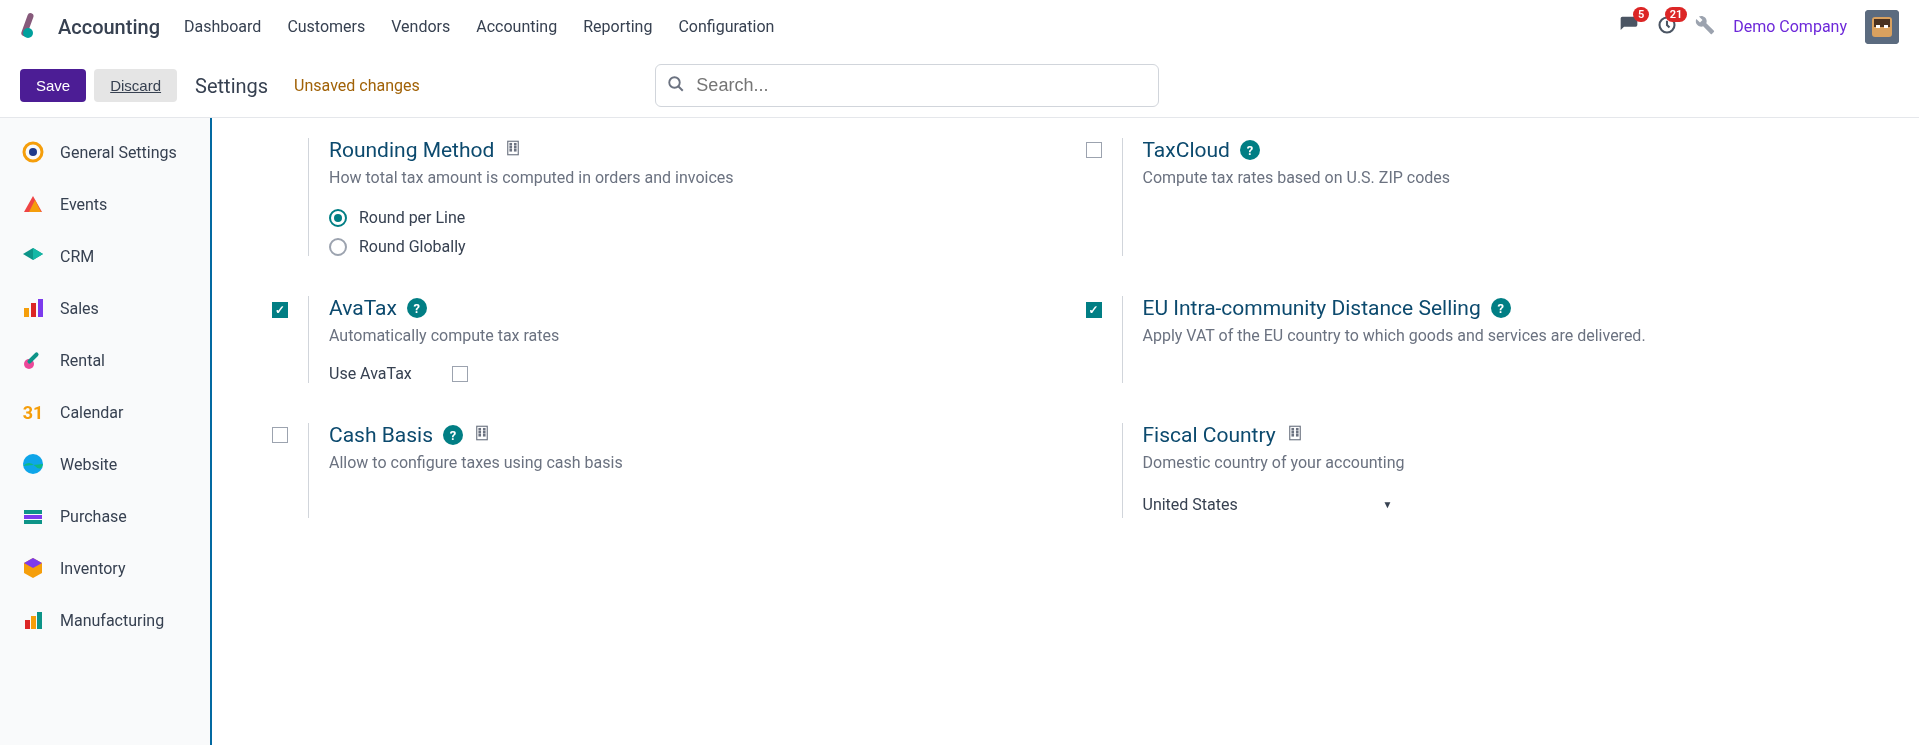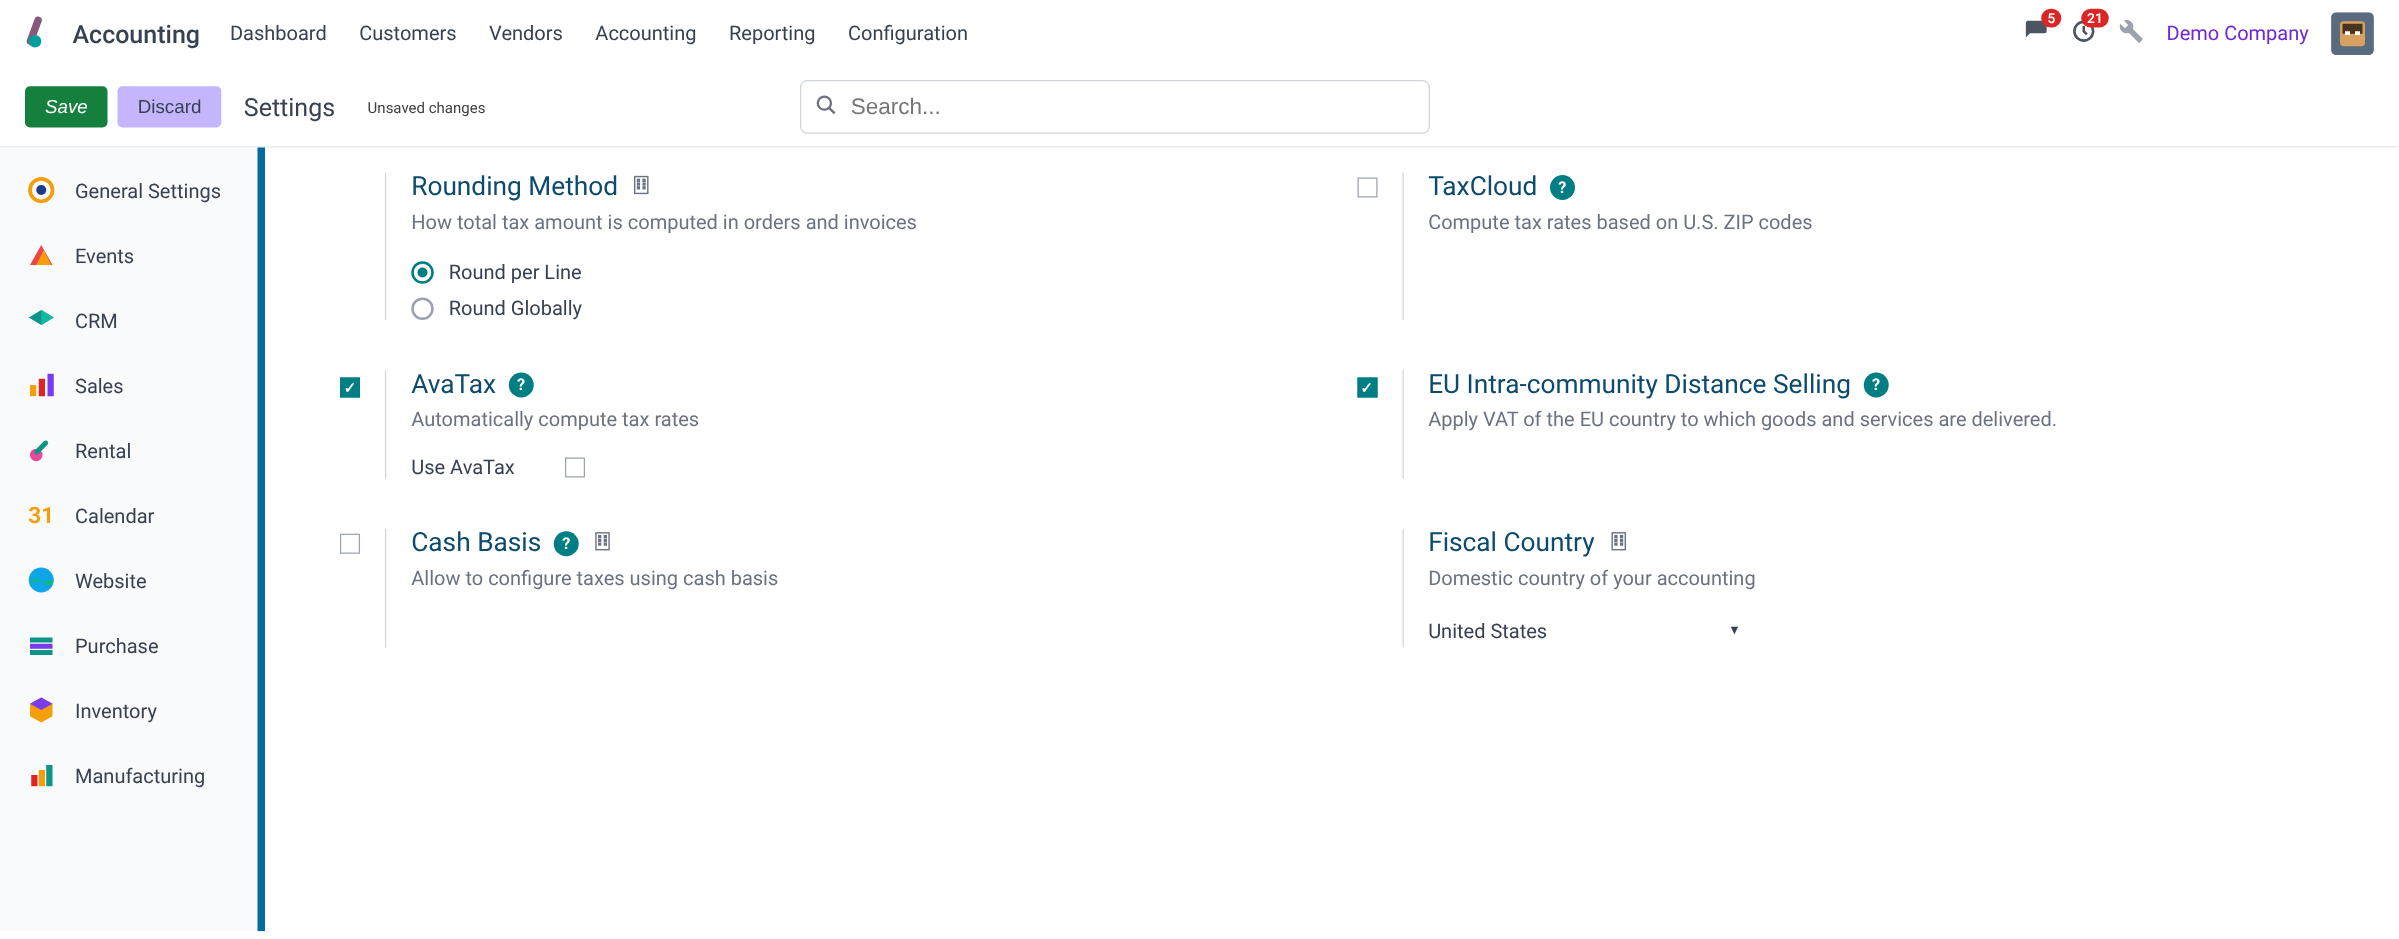--- a/index.html
+++ b/index.html
@@ -14,31 +14,31 @@
     .topnav-spacer { flex: 1; }
     .topnav-right { display: flex; align-items: center; gap: 18px; }
     .icon-btn { position: relative; cursor: pointer; color: #4b5563; }
     .badge { position: absolute; top: -8px; right: -10px; background: #dc2626; color: #fff; font-size: 11px; font-weight: 600; border-radius: 10px; padding: 1px 5px; min-width: 16px; text-align: center; }
     .company-name { font-size: 16px; color: #6d28d9; cursor: pointer; }
     .avatar { width: 34px; height: 34px; border-radius: 4px; background: #5b6b7f; display: flex; align-items: center; justify-content: center; overflow: hidden; cursor: pointer; }
     
     
     .control-panel { display: flex; align-items: center; padding: 10px 20px; border-bottom: 1px solid #e5e7eb; gap: 8px; }
     .btn { padding: 8px 16px; border-radius: 4px; cursor: pointer; font-size: 15px; border: none; }
-    .btn-primary { background: #15803d; color: #fff; font-style: italic; }
-    .btn-secondary { background: #c4b5fd; color: #374151; }
+    .btn-primary { background: #4c1d95; color: #fff; }
+    .btn-secondary { background: #e5e5e5; color: #374151; text-decoration: underline; }
     .breadcrumb-title { font-size: 20px; color: #374151; margin-left: 10px; }
-    .unsaved { color: #404040; margin-left: 18px; font-size: 12px; }
+    .unsaved { color: #a16207; margin-left: 18px; font-size: 16px; }
     .search-wrap { margin-left: auto; margin-right: auto; position: relative; width: 504px; }
     .search-input { width: 100%; padding: 10px 12px 10px 40px; border: 1px solid #d1d5db; border-radius: 6px; font-size: 18px; }
     .search-icon-wrap { position: absolute; left: 12px; top: 50%; transform: translateY(-50%); color: #6b7280; }
     
     
     .main-layout { display: flex; height: calc(100vh - 124px); }
-    .sidebar { width: 212px; background: #f9fafb; border-right: 6px solid #0369a1; overflow-y: auto; padding-top: 8px; }
+    .sidebar { width: 212px; background: #f9fafb; border-right: 2px solid #0369a1; overflow-y: auto; padding-top: 8px; }
     .sidebar-item { display: flex; align-items: center; gap: 14px; padding: 13px 20px; cursor: pointer; color: #374151; font-size: 16px; }
     .sidebar-icon { width: 26px; height: 26px; display: flex; align-items: center; justify-content: center; }
     
     .content { flex: 1; overflow-y: auto; padding: 20px 60px 40px 60px; position: relative; }
     .settings-grid { display: grid; grid-template-columns: 1fr 1fr; gap: 40px 40px; }
     
     .setting-block { display: flex; gap: 20px; }
     .setting-check { width: 16px; flex-shrink: 0; padding-top: 4px; }
     .setting-divider { border-left: 1px solid #d1d5db; padding-left: 20px; flex: 1; }
     .setting-title-row { display: flex; align-items: center; gap: 10px; margin-bottom: 4px; }

